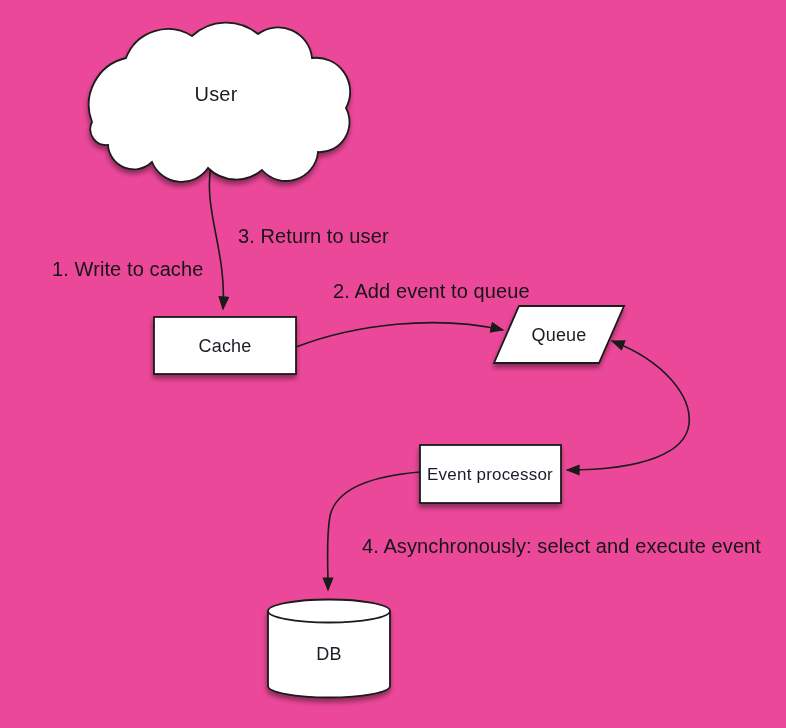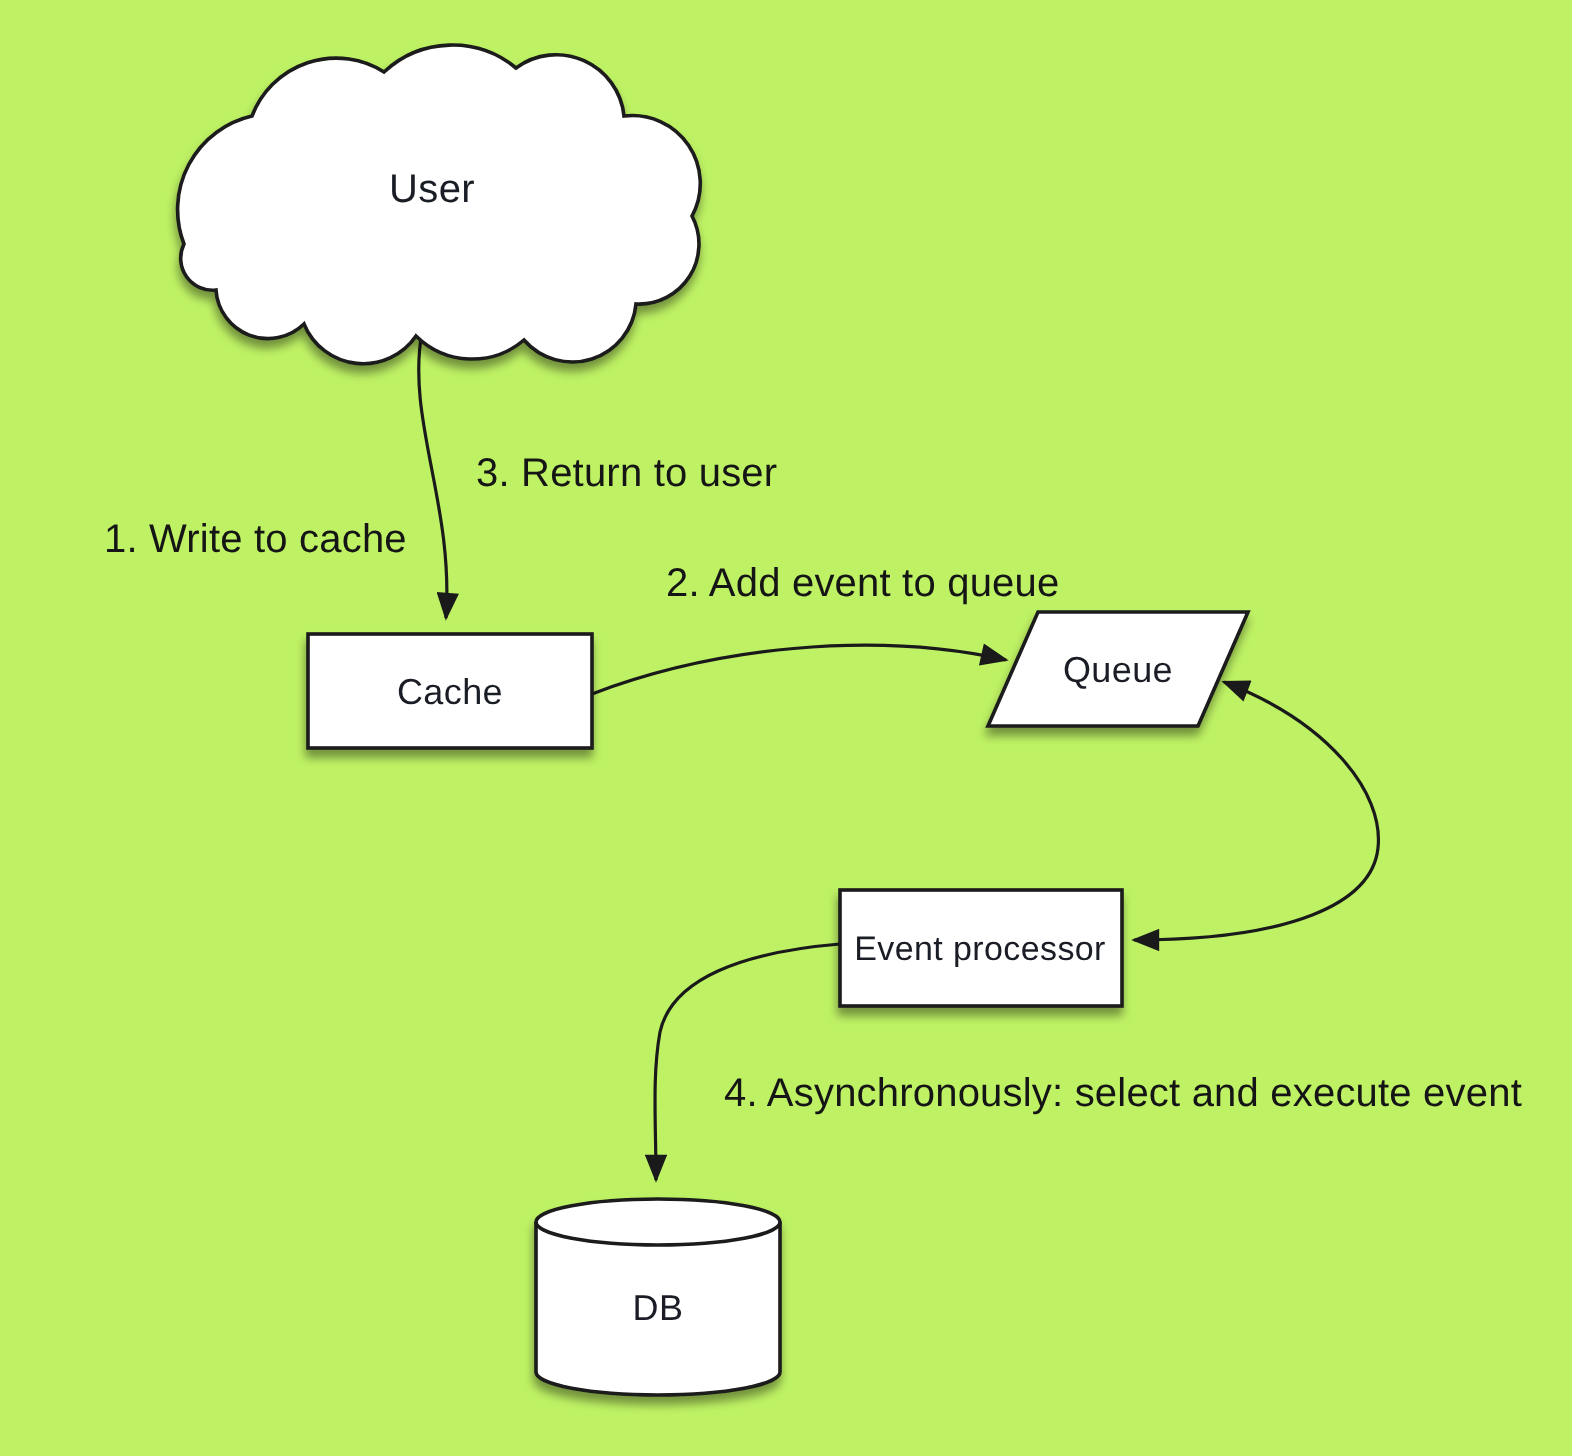--- a/index.html
+++ b/index.html
@@ -4,21 +4,21 @@
 <style>
   html, body {
     margin: 0;
     padding: 0;
     background: #ffffff;
   }
   .canvas {
     position: relative;
     width: 786px;
     height: 728px;
-    background: #bef264;
+    background: #ec4899;
     overflow: hidden;
     font-family: "Liberation Sans", sans-serif;
   }
   svg { display: block; }
   .shape {
     fill: #ffffff;
     stroke: #1a1a1a;
     stroke-width: 1.8;
   }
   .shadowed { filter: url(#ds); }

